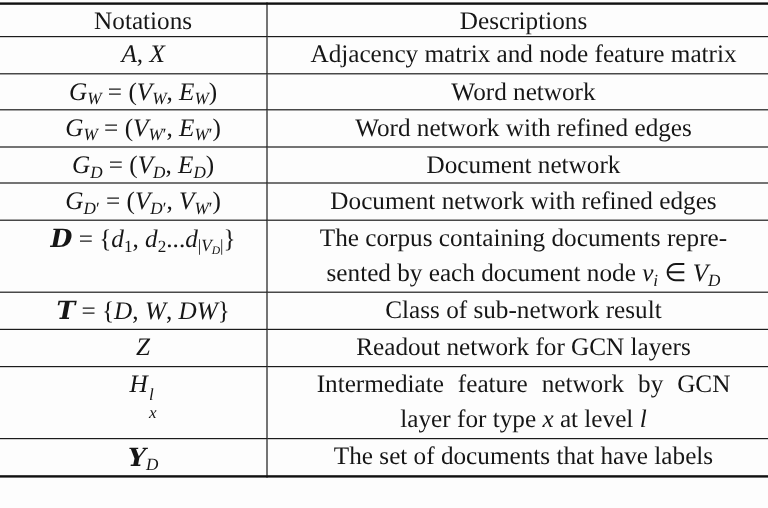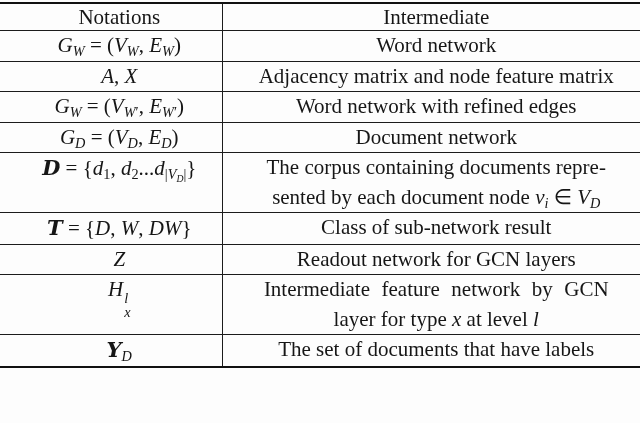--- a/index.html
+++ b/index.html
@@ -68,39 +68,43 @@
 <body>
 
 <table class="notation-table">
   <colgroup>
     <col class="c1">
     <col class="c2">
   </colgroup>
   <thead>
     <tr>
       <th>Notations</th>
-      <th>Intermediate</th>
+      <th>Descriptions</th>
     </tr>
   </thead>
   <tbody>
       <tr>
+        <td><i>A</i>, <i>X</i></td>
+        <td>Adjacency matrix and node feature matrix</td>
+      </tr>
+      <tr>
         <td><i>G</i><sub><i>W</i></sub> = (<i>V</i><sub><i>W</i></sub>, <i>E</i><sub><i>W</i></sub>)</td>
         <td>Word network</td>
-      </tr>
-      <tr>
-        <td><i>A</i>, <i>X</i></td>
-        <td>Adjacency matrix and node feature matrix</td>
       </tr>
       <tr>
         <td><i>G</i><sub><i>W</i></sub> = (<i>V</i><sub><i>W</i>′</sub>, <i>E</i><sub><i>W</i>′</sub>)</td>
         <td>Word network with refined edges</td>
       </tr>
       <tr>
         <td><i>G</i><sub><i>D</i></sub> = (<i>V</i><sub><i>D</i></sub>, <i>E</i><sub><i>D</i></sub>)</td>
         <td>Document network</td>
+      </tr>
+      <tr>
+        <td><i>G</i><sub><i>D</i>′</sub> = (<i>V</i><sub><i>D</i>′</sub>, <i>V</i><sub><i>W</i>′</sub>)</td>
+        <td>Document network with refined edges</td>
       </tr>
       <tr>
         <td><span class="scr">D</span> = {<i>d</i><sub>1</sub>, <i>d</i><sub>2</sub>...<i>d</i><sub>|<i>V</i><sub><i>D</i></sub>|</sub>}</td>
         <td>The corpus containing documents repre-<br>sented by each document node <i>v</i><sub><i>i</i></sub> ∈ <i>V</i><sub><i>D</i></sub></td>
       </tr>
       <tr>
         <td><span class="scr">T</span> = {<i>D</i>, <i>W</i>, <i>DW</i>}</td>
         <td>Class of sub-network result</td>
       </tr>
       <tr>

